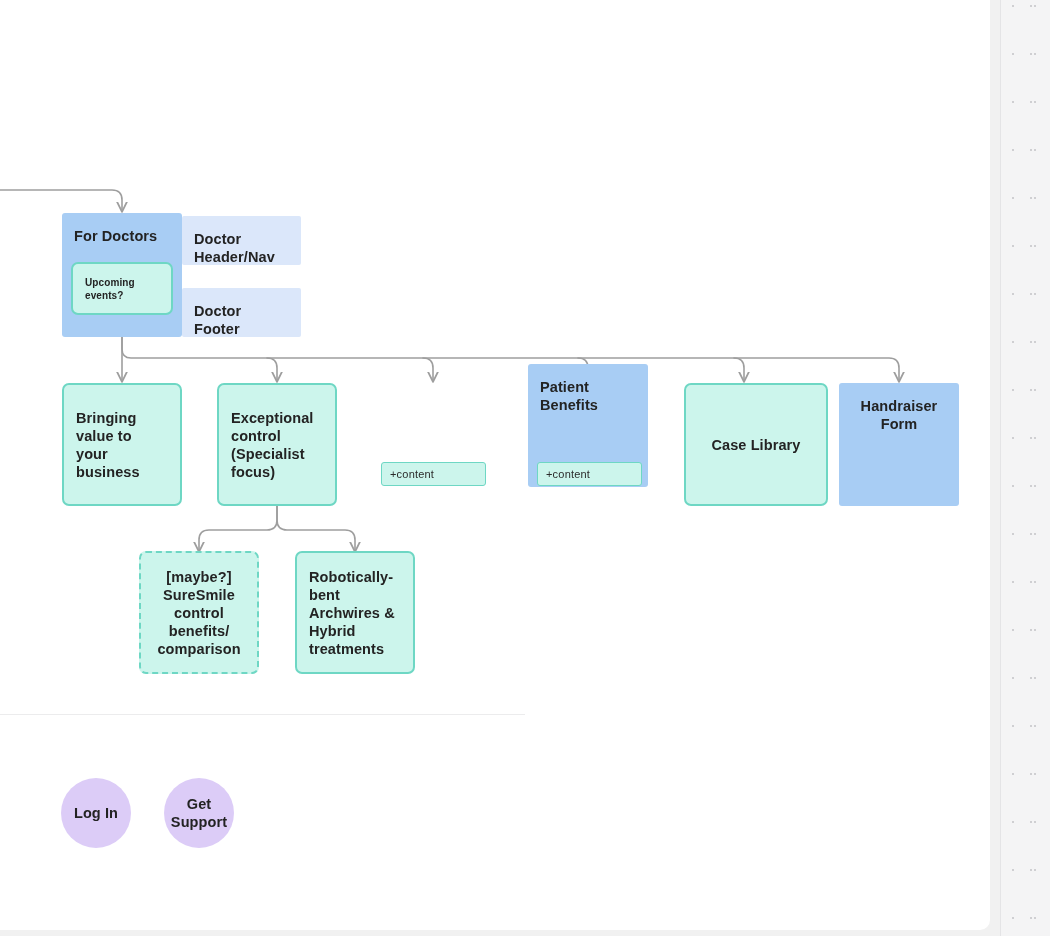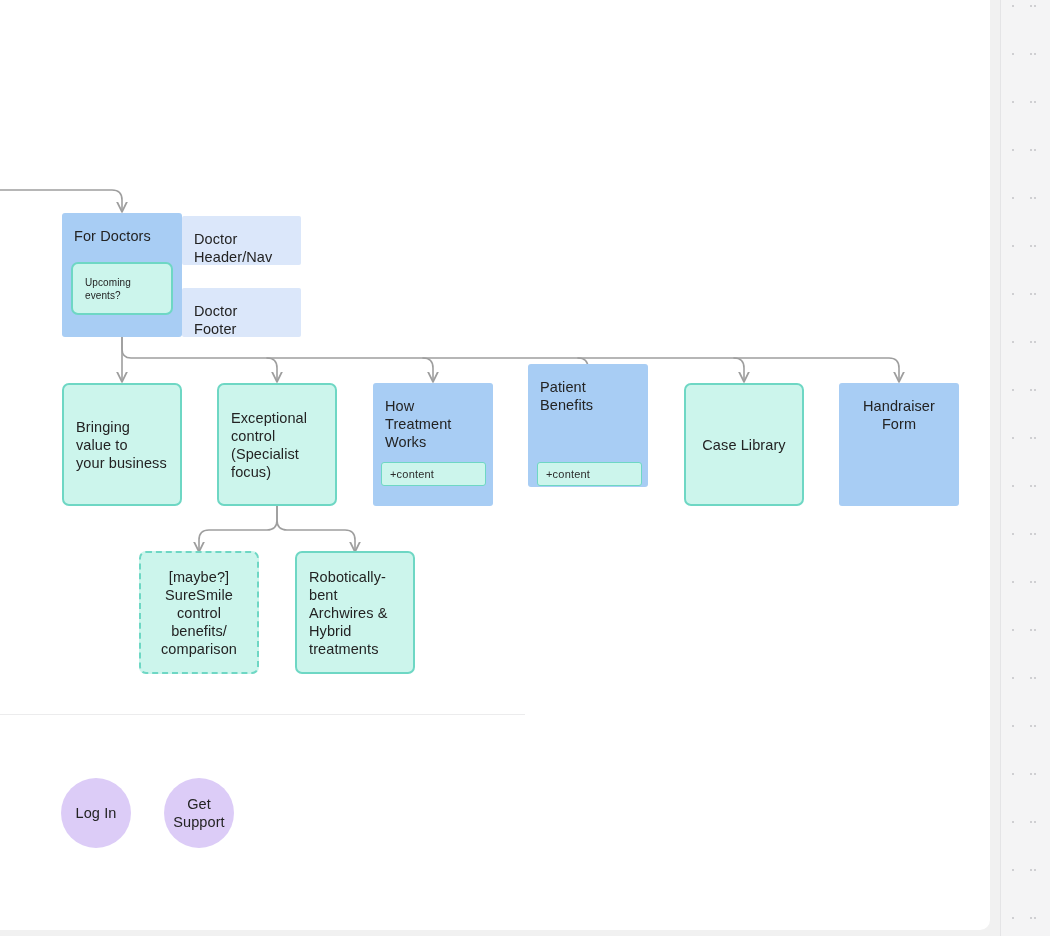--- a/index.html
+++ b/index.html
@@ -61,21 +61,21 @@
   
   .node {
     position: absolute;
     box-sizing: border-box;
     display: flex;
     color: #232323;
     font-size: 14.5px;
     line-height: 18px;
     letter-spacing: .1px;
   }
-  .node .lbl { white-space: pre-line; }
+  .node .lbl { white-space: pre-line; font-weight: bold; }
 
   .blue {
     background: #a8cdf4;
     border-radius: 3px;
   }
   .blue-lite {
     background: #dbe7fa;
     border-radius: 2px;
   }
   .teal {
@@ -176,36 +176,32 @@
       <span class="lbl">Bringing value to
 your business</span>
     </div>
 
     <div class="node teal pad-c" style="left:217px; top:383px; width:120px; height:123px;">
       <span class="lbl">Exceptional
 control (Specialist
 focus)</span>
     </div>
 
-    <div class="node blue pad-tl" style="left:373px; top:383px; width:120px; height:123px;">
-      <span class="lbl">How Treatment
-Works</span>
-    </div>
     <div class="chip" style="left:381px; top:462px; width:105px; height:24px;">
       <span>+content</span>
     </div>
 
     <div class="node blue pad-tl" style="left:528px; top:364px; width:120px; height:123px;">
       <span class="lbl">Patient Benefits</span>
     </div>
     <div class="chip" style="left:537px; top:462px; width:105px; height:24px;">
       <span>+content</span>
     </div>
 
-    <div class="node teal center" style="left:684px; top:383px; width:120px; height:123px;">
+    <div class="node teal center" style="left:684px; top:383px; width:144px; height:123px;">
       <span class="lbl">Case Library</span>
     </div>
 
     <div class="node blue pad-tl" style="left:839px; top:383px; width:120px; height:123px;text-align:center;">
       <span class="lbl">Handraiser Form</span>
     </div>
 
     <div class="node teal-dashed center" style="left:139px; top:551px; width:120px; height:123px;">
       <span class="lbl">[maybe?]
 SureSmile control

